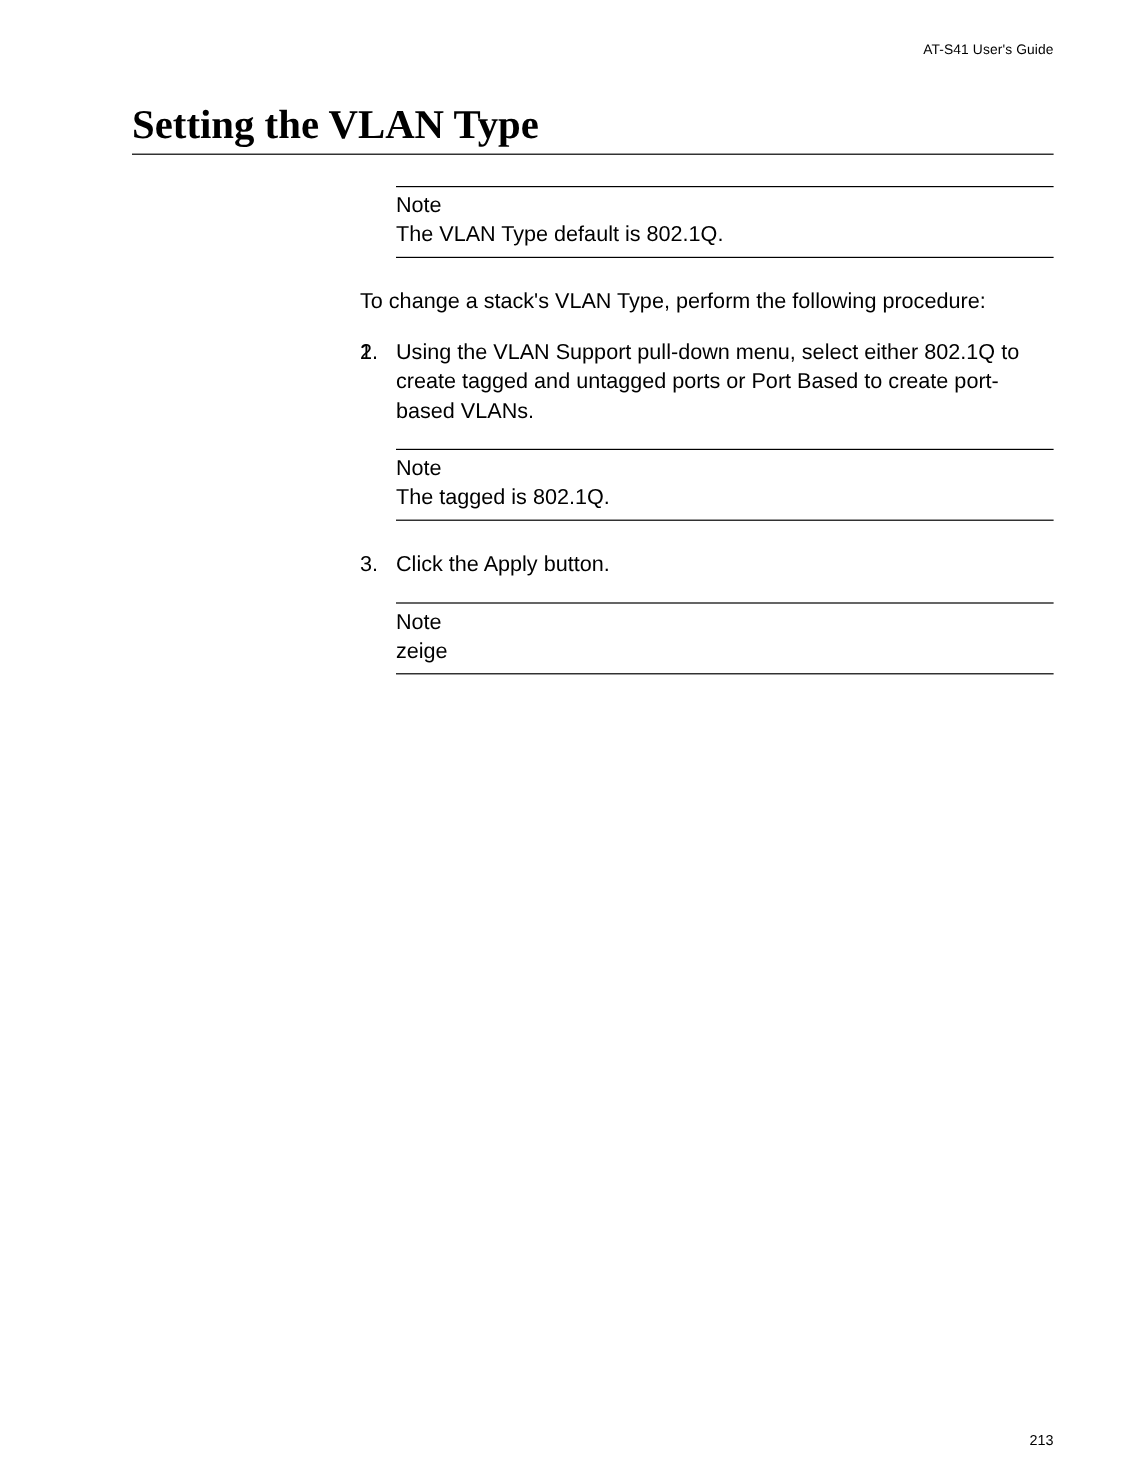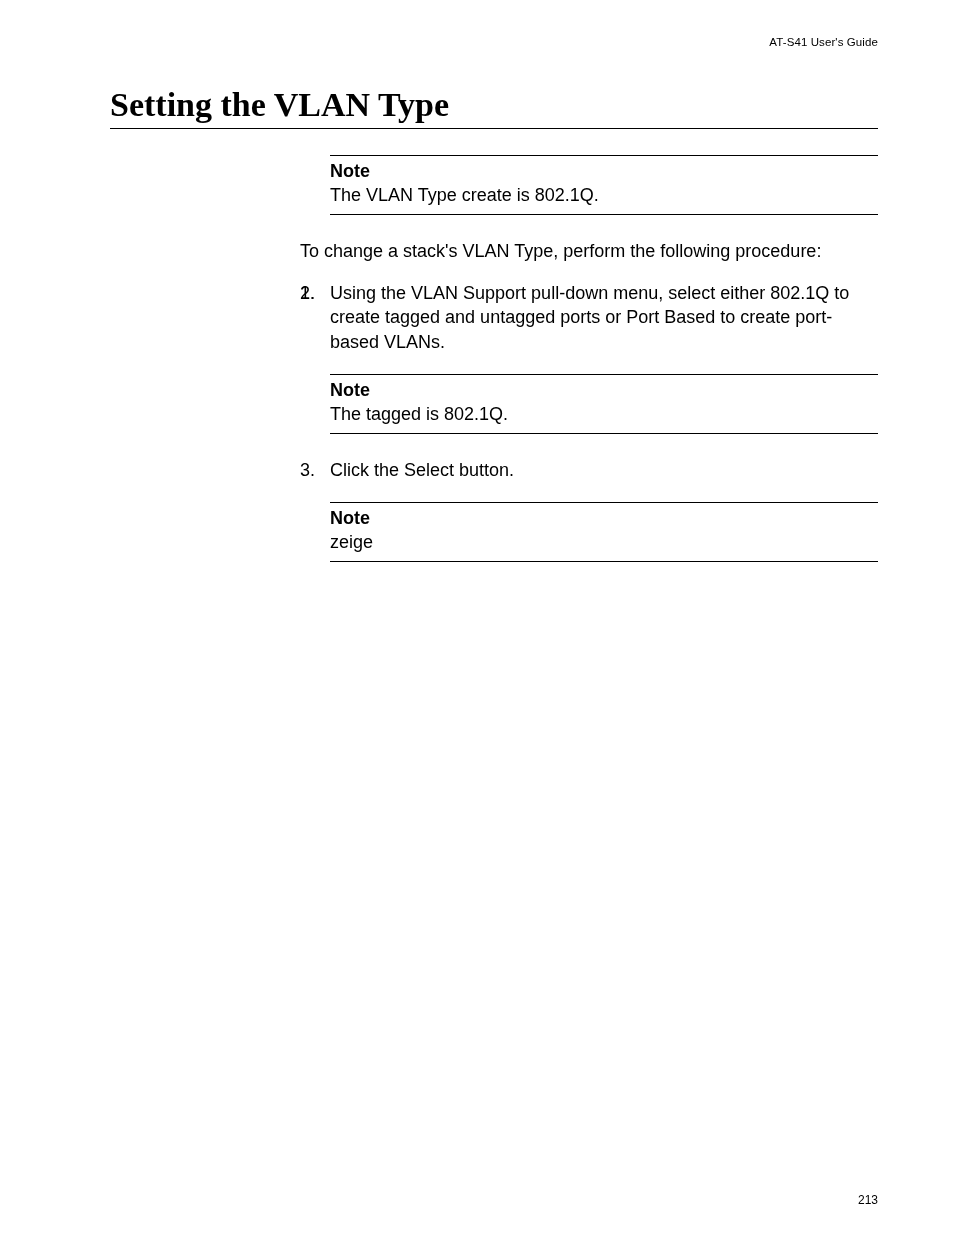--- a/index.html
+++ b/index.html
@@ -42,21 +42,21 @@
     }
     .note-block {
       margin-left: 30px;
       border-top: 1.5px solid #000;
       border-bottom: 1px solid #000;
       padding: 4px 0 6px 0;
       margin-top: 20px;
       margin-bottom: 24px;
     }
     .note-label {
-      font-weight: 700;
+      font-weight: 400;
       font-size: 18px;
       line-height: 1.3;
     }
     .note-text {
       font-size: 18px;
       line-height: 1.35;
     }
     ol.steps {
       list-style: none;
       counter-reset: step;
@@ -93,37 +93,37 @@
 
   <div class="running-head">AT-S41 User's Guide</div>
 
   <h1 class="section-title">Setting the VLAN Type</h1>
 
   <div class="body-col">
 
 
     <div class="note-block">
       <div class="note-label">Note</div>
-      <div class="note-text">The VLAN Type create is 802.1Q.</div>
+      <div class="note-text">The VLAN Type default is 802.1Q.</div>
     </div>
 
     <p class="para">To change a stack's VLAN Type, perform the following procedure:</p>
 
     <ol class="steps">
       <li>
       </li>
       <li>
         <span>Using the VLAN Support pull-down menu, select either 802.1Q to create tagged and untagged ports or Port Based to create port-based VLANs.</span>
         <div class="note-block" style="margin-left:0;">
           <div class="note-label">Note</div>
           <div class="note-text">The tagged is 802.1Q.</div>
         </div>
       </li>
       <li>
-        <span>Click the Select button.</span>
+        <span>Click the Apply button.</span>
         <div class="note-block" style="margin-left:0;">
           <div class="note-label">Note</div>
           zeige
         </div>
       </li>
     </ol>
 
   </div>
 
   <div class="page-num">213</div>

